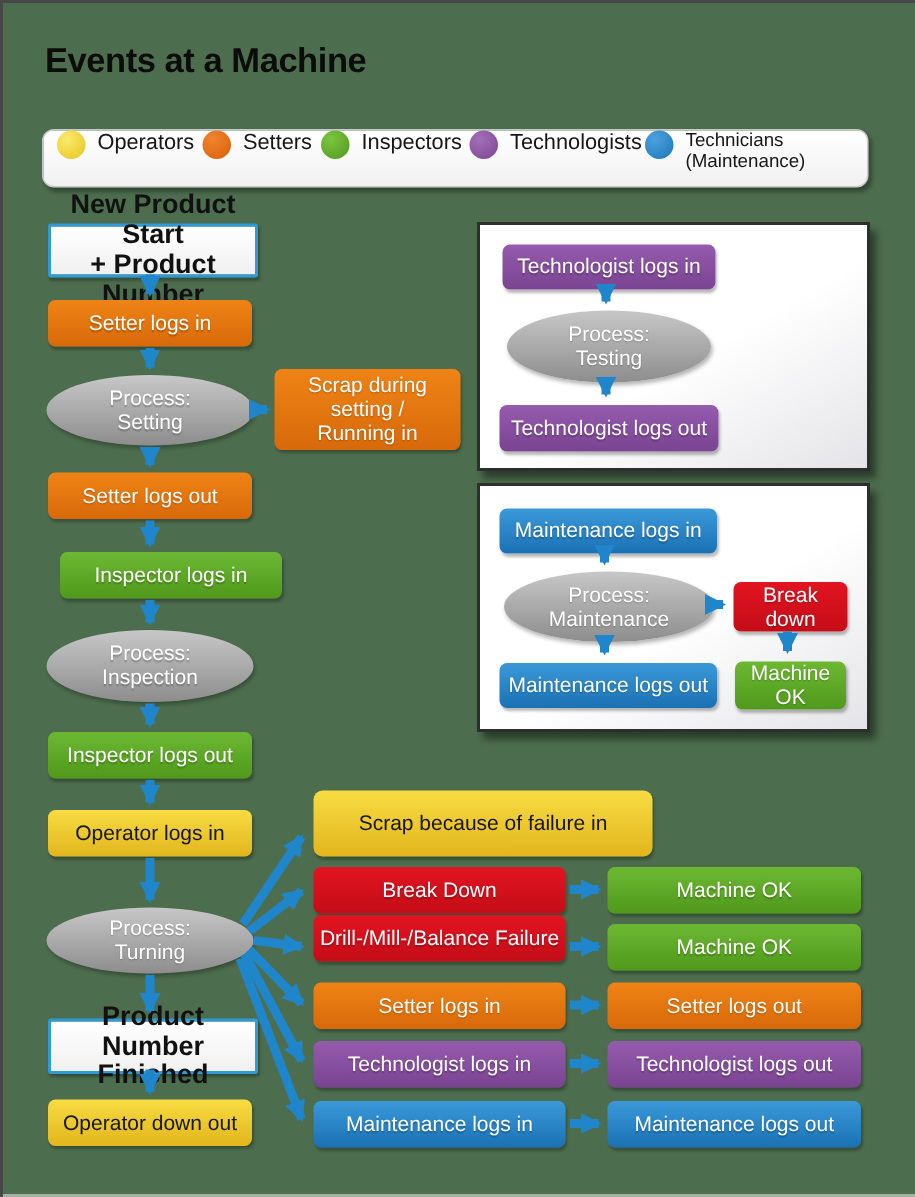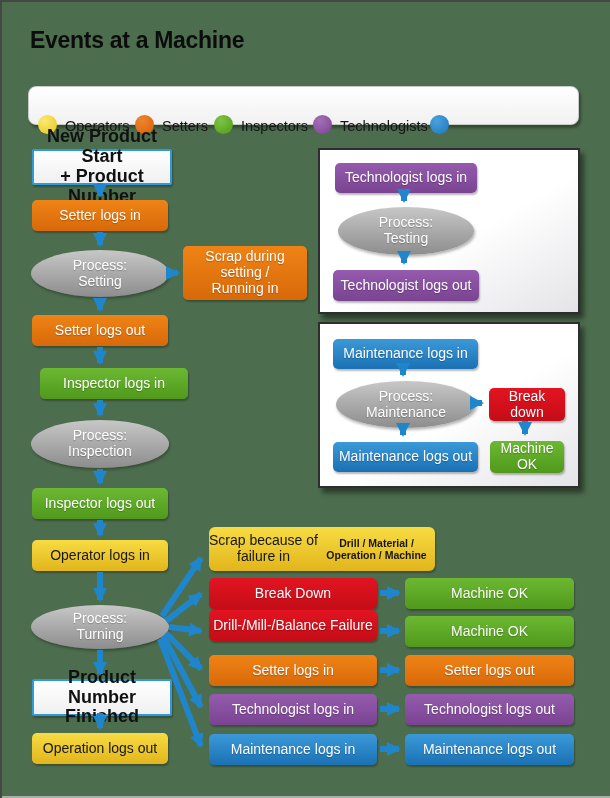--- a/index.html
+++ b/index.html
@@ -13,21 +13,21 @@
   .title{
     position:absolute;left:30px;top:27px;
     font-size:23px;font-weight:700;color:#0c0c0c;letter-spacing:-0.3px;
   }
   .legend{
     position:absolute;left:28px;top:86px;width:549px;height:37px;
     background:linear-gradient(#ffffff,#f1f1f1);
     border:1px solid #c9c9c9;border-radius:8px;
     box-shadow:2px 3px 3px rgba(0,0,0,0.35);
   }
-  .legend-item{position:absolute;top:10px;height:37px;display:flex;align-items:flex-end;}
+  .legend-item{position:absolute;top:0;height:37px;display:flex;align-items:flex-start;}
   .legend-dot{width:19px;height:19px;border-radius:50%;margin-right:8px;flex:0 0 auto;}
   .dot-operators{background:radial-gradient(circle at 35% 30%, #f9ea6e, #e8c41e);}
   .dot-setters{background:radial-gradient(circle at 35% 30%, #f0842f, #d85f07);}
   .dot-inspectors{background:radial-gradient(circle at 35% 30%, #7cc542, #4f9a1a);}
   .dot-technologists{background:radial-gradient(circle at 35% 30%, #a univ 0, #7c4394);background:radial-gradient(circle at 35% 30%, #a36fb6, #7c4394);}
   .dot-technicians{background:radial-gradient(circle at 35% 30%, #4ba1dd, #1b77bb);}
   .legend-label{font-size:14.5px;color:#161616;}
   .legend-label.small{font-size:12.5px;line-height:1.08;white-space:pre-line;}
 
   .box{
@@ -82,20 +82,22 @@
     <div class="legend-item" style="left:185px">
       <span class="legend-dot dot-inspectors"></span>
       <span class="legend-label">Inspectors</span>
     </div>
     <div class="legend-item" style="left:284px">
       <span class="legend-dot dot-technologists"></span>
       <span class="legend-label">Technologists</span>
     </div>
     <div class="legend-item" style="left:401px">
       <span class="legend-dot dot-technicians"></span>
+      <span class="legend-label small">Technicians
+(Maintenance)</span>
     </div>
   </div>
 
   <div class="box white-box" style="left:32px;top:149px;width:136px;height:32px">New Product Start
 + Product Number</div>
   <div class="box orange" style="left:32px;top:200px;width:136px;height:31px">Setter logs in</div>
   <div class="box ellipse" style="left:31px;top:250px;width:138px;height:47px">Process:
 Setting</div>
   <div class="box orange" style="left:183px;top:246px;width:124px;height:54px">Scrap during
 setting /
@@ -103,21 +105,21 @@
   <div class="box orange" style="left:32px;top:315px;width:136px;height:31px">Setter logs out</div>
   <div class="box green" style="left:40px;top:368px;width:148px;height:31px">Inspector logs in</div>
   <div class="box ellipse" style="left:31px;top:420px;width:138px;height:48px">Process:
 Inspection</div>
   <div class="box green" style="left:32px;top:488px;width:136px;height:31px">Inspector logs out</div>
   <div class="box yellow" style="left:32px;top:540px;width:136px;height:31px">Operator logs in</div>
   <div class="box ellipse" style="left:31px;top:605px;width:138px;height:44px">Process:
 Turning</div>
   <div class="box white-box" style="left:32px;top:679px;width:136px;height:33px">Product Number
 Finished</div>
-  <div class="box yellow" style="left:32px;top:733px;width:136px;height:31px">Operation logs out</div>
+  <div class="box yellow" style="left:32px;top:733px;width:136px;height:31px">Operator down out</div>
 
   <div class="panel" style="left:318px;top:148px">
     <div class="box purple" style="left:15px;top:13px;width:142px;height:30px">Technologist logs in</div>
     <div class="box ellipse" style="left:18px;top:57px;width:136px;height:48px">Process:
 Testing</div>
     <div class="box purple" style="left:13px;top:120px;width:146px;height:31px">Technologist logs out</div>
   </div>
 
   <div class="panel" style="left:318px;top:322px">
     <div class="box blue" style="left:13px;top:15px;width:145px;height:30px">Maintenance logs in</div>
@@ -125,21 +127,20 @@
 Maintenance</div>
     <div class="box red" style="left:169px;top:64px;width:76px;height:33px">Break
 down</div>
     <div class="box green" style="left:170px;top:117px;width:74px;height:32px">Machine
 OK</div>
     <div class="box blue" style="left:13px;top:118px;width:145px;height:30px">Maintenance logs out</div>
   </div>
 
   <div class="box yellow scrap-big" style="left:209px;top:527px;width:226px;height:44px">
     <span class="t1">Scrap because of failure in</span>
-    <span class="t2">Drill / Material / Operation / Machine</span>
   </div>
 
   <div class="box red" style="left:209px;top:578px;width:168px;height:31px">Break Down</div>
   <div class="box green" style="left:405px;top:578px;width:169px;height:31px">Machine OK</div>
   <div class="box red" style="left:209px;top:610px;width:168px;height:31px">Drill-/Mill-/Balance Failure</div>
   <div class="box green" style="left:405px;top:616px;width:169px;height:31px">Machine OK</div>
   <div class="box orange" style="left:209px;top:655px;width:168px;height:31px">Setter logs in</div>
   <div class="box orange" style="left:405px;top:655px;width:169px;height:31px">Setter logs out</div>
   <div class="box purple" style="left:209px;top:694px;width:168px;height:31px">Technologist logs in</div>
   <div class="box purple" style="left:405px;top:694px;width:169px;height:31px">Technologist logs out</div>

